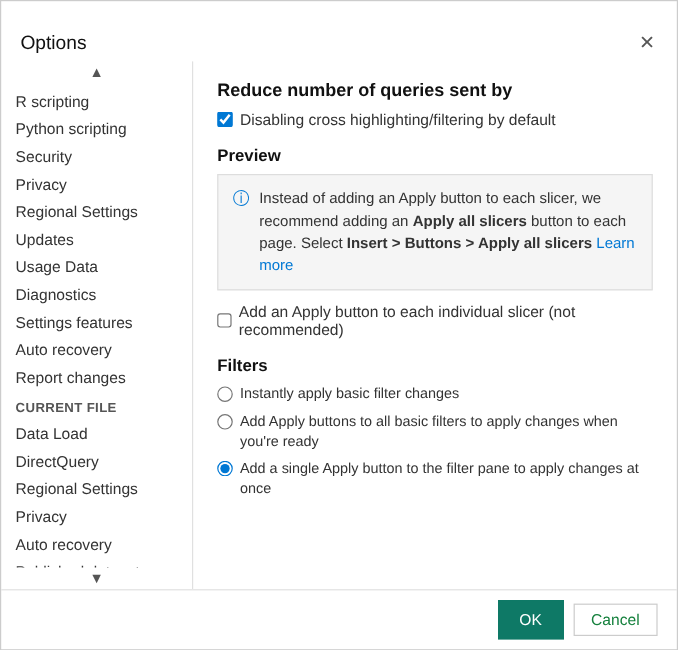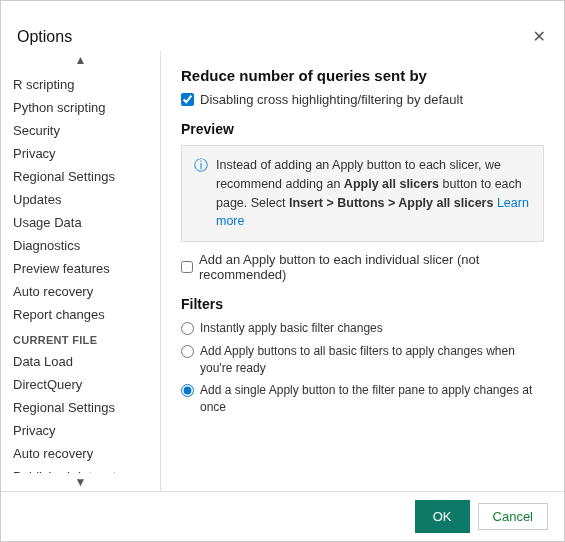--- a/index.html
+++ b/index.html
@@ -219,21 +219,21 @@
 
         <div id="global-items-container">
             <div class="sidebar-item">R scripting</div>
             <div class="sidebar-item">Python scripting</div>
             <div class="sidebar-item">Security</div>
             <div class="sidebar-item">Privacy</div>
             <div class="sidebar-item">Regional Settings</div>
             <div class="sidebar-item">Updates</div>
             <div class="sidebar-item">Usage Data</div>
             <div class="sidebar-item">Diagnostics</div>
-            <div class="sidebar-item">Preview features</div>
+            <div class="sidebar-item">Settings features</div>
             <div class="sidebar-item">Auto recovery</div>
             <div class="sidebar-item">Report changes</div>
           </div>
 
         <div class="sidebar-section-header">CURRENT FILE</div>
         <div id="current-file-items-container">
             <div class="sidebar-item">Data Load</div>
             <div class="sidebar-item">DirectQuery</div>
             <div class="sidebar-item">Regional Settings</div>
             <div class="sidebar-item">Privacy</div>

